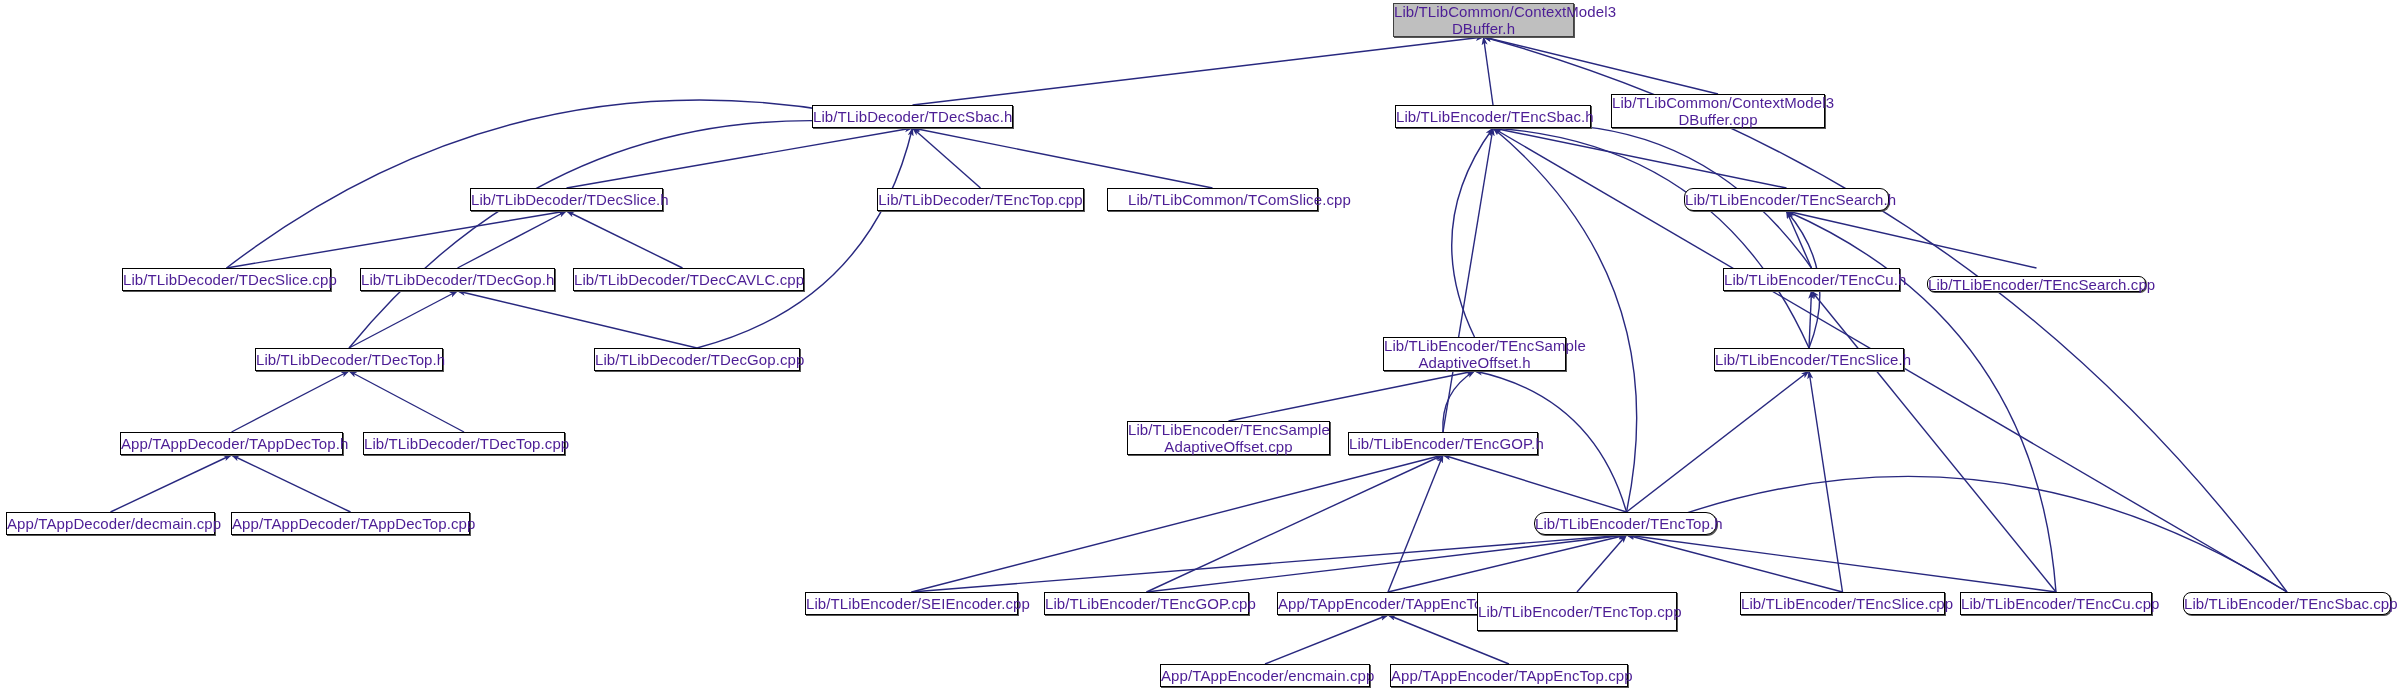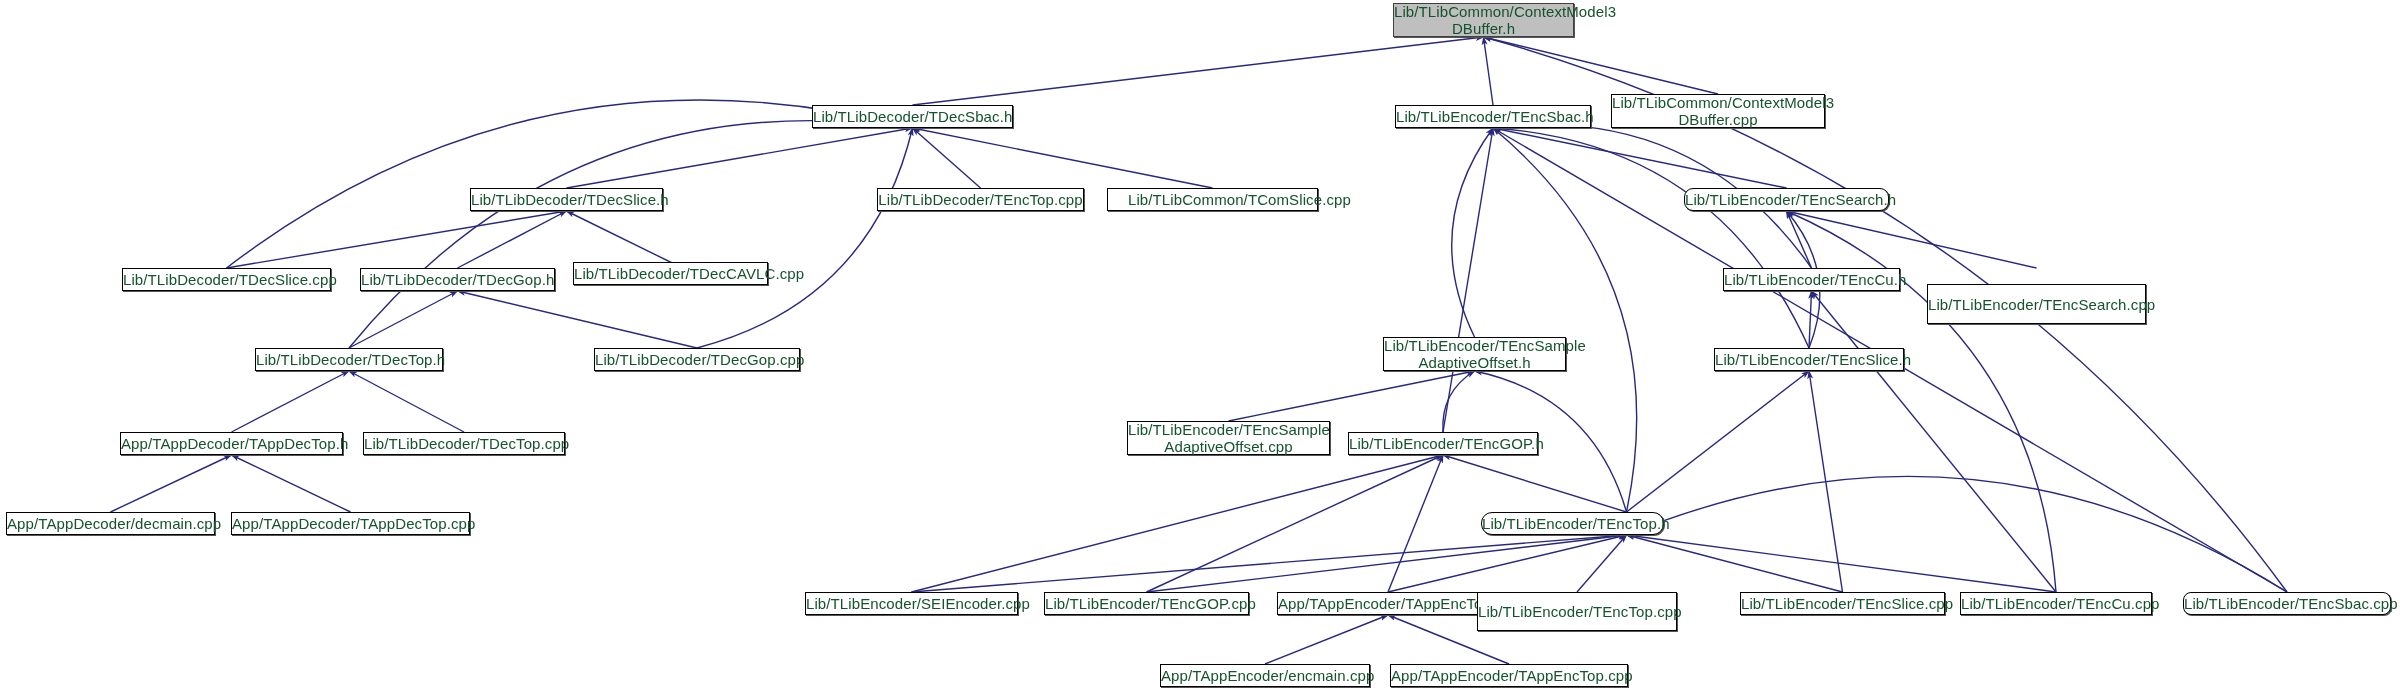--- a/index.html
+++ b/index.html
@@ -29,21 +29,21 @@
     left: 0;
     top: 0;
     width: 2400px;
     height: 699px;
   }
   .node {
     position: absolute;
     box-sizing: border-box;
     border: 1px solid #000000;
     background: #ffffff;
-    color: #14532d;
+    color: #4c1d95;
     font-size: 15px;
     line-height: 17px;
     text-align: center;
     display: flex;
     align-items: center;
     justify-content: center;
     white-space: pre-line;
     letter-spacing: 0.1px;
     cursor: pointer;
     box-shadow: 1px 1px 0 0 #555555;
@@ -125,34 +125,34 @@
       <div class="node" style="left: 812px; top: 105px; width: 201px; height: 23px;"><span class="node-label">Lib/TLibDecoder/TDecSbac.h</span></div>
       <div class="node" style="left: 1395px; top: 105px; width: 196px; height: 23px;"><span class="node-label">Lib/TLibEncoder/TEncSbac.h</span></div>
       <div class="node" style="left: 1611px; top: 94px; width: 214px; height: 34px;"><span class="node-label">Lib/TLibCommon/ContextModel3
 DBuffer.cpp</span></div>
       <div class="node" style="left: 470px; top: 188px; width: 193px; height: 23px;"><span class="node-label">Lib/TLibDecoder/TDecSlice.h</span></div>
       <div class="node" style="left: 877px; top: 188px; width: 207px; height: 23px;"><span class="node-label">Lib/TLibDecoder/TEncTop.cpp</span></div>
       <div class="node" style="left: 1107px; top: 188px; width: 211px; height: 23px; padding-left: 20px;"><span class="node-label">Lib/TLibCommon/TComSlice.cpp</span></div>
       <div class="node" style="left: 1684px; top: 188px; width: 205px; height: 23px; border-radius: 9px;"><span class="node-label">Lib/TLibEncoder/TEncSearch.h</span></div>
       <div class="node" style="left: 122px; top: 268px; width: 209px; height: 23px;"><span class="node-label">Lib/TLibDecoder/TDecSlice.cpp</span></div>
       <div class="node" style="left: 360px; top: 268px; width: 195px; height: 23px;"><span class="node-label">Lib/TLibDecoder/TDecGop.h</span></div>
-      <div class="node" style="left: 573px; top: 262px; width: 195px; height: 23px;"><span class="node-label">Lib/TLibDecoder/TDecCAVLC.cpp</span></div>
+      <div class="node" style="left: 573px; top: 268px; width: 231px; height: 23px;"><span class="node-label">Lib/TLibDecoder/TDecCAVLC.cpp</span></div>
       <div class="node" style="left: 1723px; top: 268px; width: 177px; height: 23px;"><span class="node-label">Lib/TLibEncoder/TEncCu.h</span></div>
-      <div class="node" style="left: 1927px; top: 284px; width: 219px; height: 40px;"><span class="node-label">Lib/TLibEncoder/TEncSearch.cpp</span></div>
+      <div class="node" style="left: 1927px; top: 276px; width: 219px; height: 16px; border-radius: 7px;"><span class="node-label">Lib/TLibEncoder/TEncSearch.cpp</span></div>
       <div class="node" style="left: 255px; top: 348px; width: 188px; height: 23px;"><span class="node-label">Lib/TLibDecoder/TDecTop.h</span></div>
       <div class="node" style="left: 594px; top: 348px; width: 206px; height: 23px;"><span class="node-label">Lib/TLibDecoder/TDecGop.cpp</span></div>
       <div class="node" style="left: 1383px; top: 337px; width: 183px; height: 34px;"><span class="node-label">Lib/TLibEncoder/TEncSample
 AdaptiveOffset.h</span></div>
       <div class="node" style="left: 1714px; top: 348px; width: 190px; height: 23px;"><span class="node-label">Lib/TLibEncoder/TEncSlice.h</span></div>
       <div class="node" style="left: 120px; top: 432px; width: 223px; height: 23px;"><span class="node-label">App/TAppDecoder/TAppDecTop.h</span></div>
       <div class="node" style="left: 363px; top: 432px; width: 202px; height: 23px;"><span class="node-label">Lib/TLibDecoder/TDecTop.cpp</span></div>
       <div class="node" style="left: 1127px; top: 421px; width: 203px; height: 34px;"><span class="node-label">Lib/TLibEncoder/TEncSample
 AdaptiveOffset.cpp</span></div>
       <div class="node" style="left: 1348px; top: 432px; width: 190px; height: 23px;"><span class="node-label">Lib/TLibEncoder/TEncGOP.h</span></div>
-      <div class="node" style="left: 1481px; top: 512px; width: 183px; height: 23px; border-radius: 11px;"><span class="node-label">Lib/TLibEncoder/TEncTop.h</span></div>
+      <div class="node" style="left: 1534px; top: 512px; width: 183px; height: 23px; border-radius: 11px;"><span class="node-label">Lib/TLibEncoder/TEncTop.h</span></div>
       <div class="node" style="left: 6px; top: 512px; width: 209px; height: 23px;"><span class="node-label">App/TAppDecoder/decmain.cpp</span></div>
       <div class="node" style="left: 231px; top: 512px; width: 239px; height: 23px;"><span class="node-label">App/TAppDecoder/TAppDecTop.cpp</span></div>
       <div class="node" style="left: 805px; top: 592px; width: 213px; height: 23px;"><span class="node-label">Lib/TLibEncoder/SEIEncoder.cpp</span></div>
       <div class="node" style="left: 1044px; top: 592px; width: 205px; height: 23px;"><span class="node-label">Lib/TLibEncoder/TEncGOP.cpp</span></div>
       <div class="node" style="left: 1277px; top: 592px; width: 222px; height: 23px;"><span class="node-label">App/TAppEncoder/TAppEncTop.h</span></div>
       <div class="node" style="left: 1477px; top: 592px; width: 200px; height: 39px;"><span class="node-label">Lib/TLibEncoder/TEncTop.cpp</span></div>
       <div class="node" style="left: 1740px; top: 592px; width: 205px; height: 23px;"><span class="node-label">Lib/TLibEncoder/TEncSlice.cpp</span></div>
       <div class="node" style="left: 1960px; top: 592px; width: 192px; height: 23px;"><span class="node-label">Lib/TLibEncoder/TEncCu.cpp</span></div>
       <div class="node" style="left: 2183px; top: 592px; width: 208px; height: 23px; border-radius: 8px;"><span class="node-label">Lib/TLibEncoder/TEncSbac.cpp</span></div>
       <div class="node" style="left: 1160px; top: 664px; width: 210px; height: 23px;"><span class="node-label">App/TAppEncoder/encmain.cpp</span></div>

